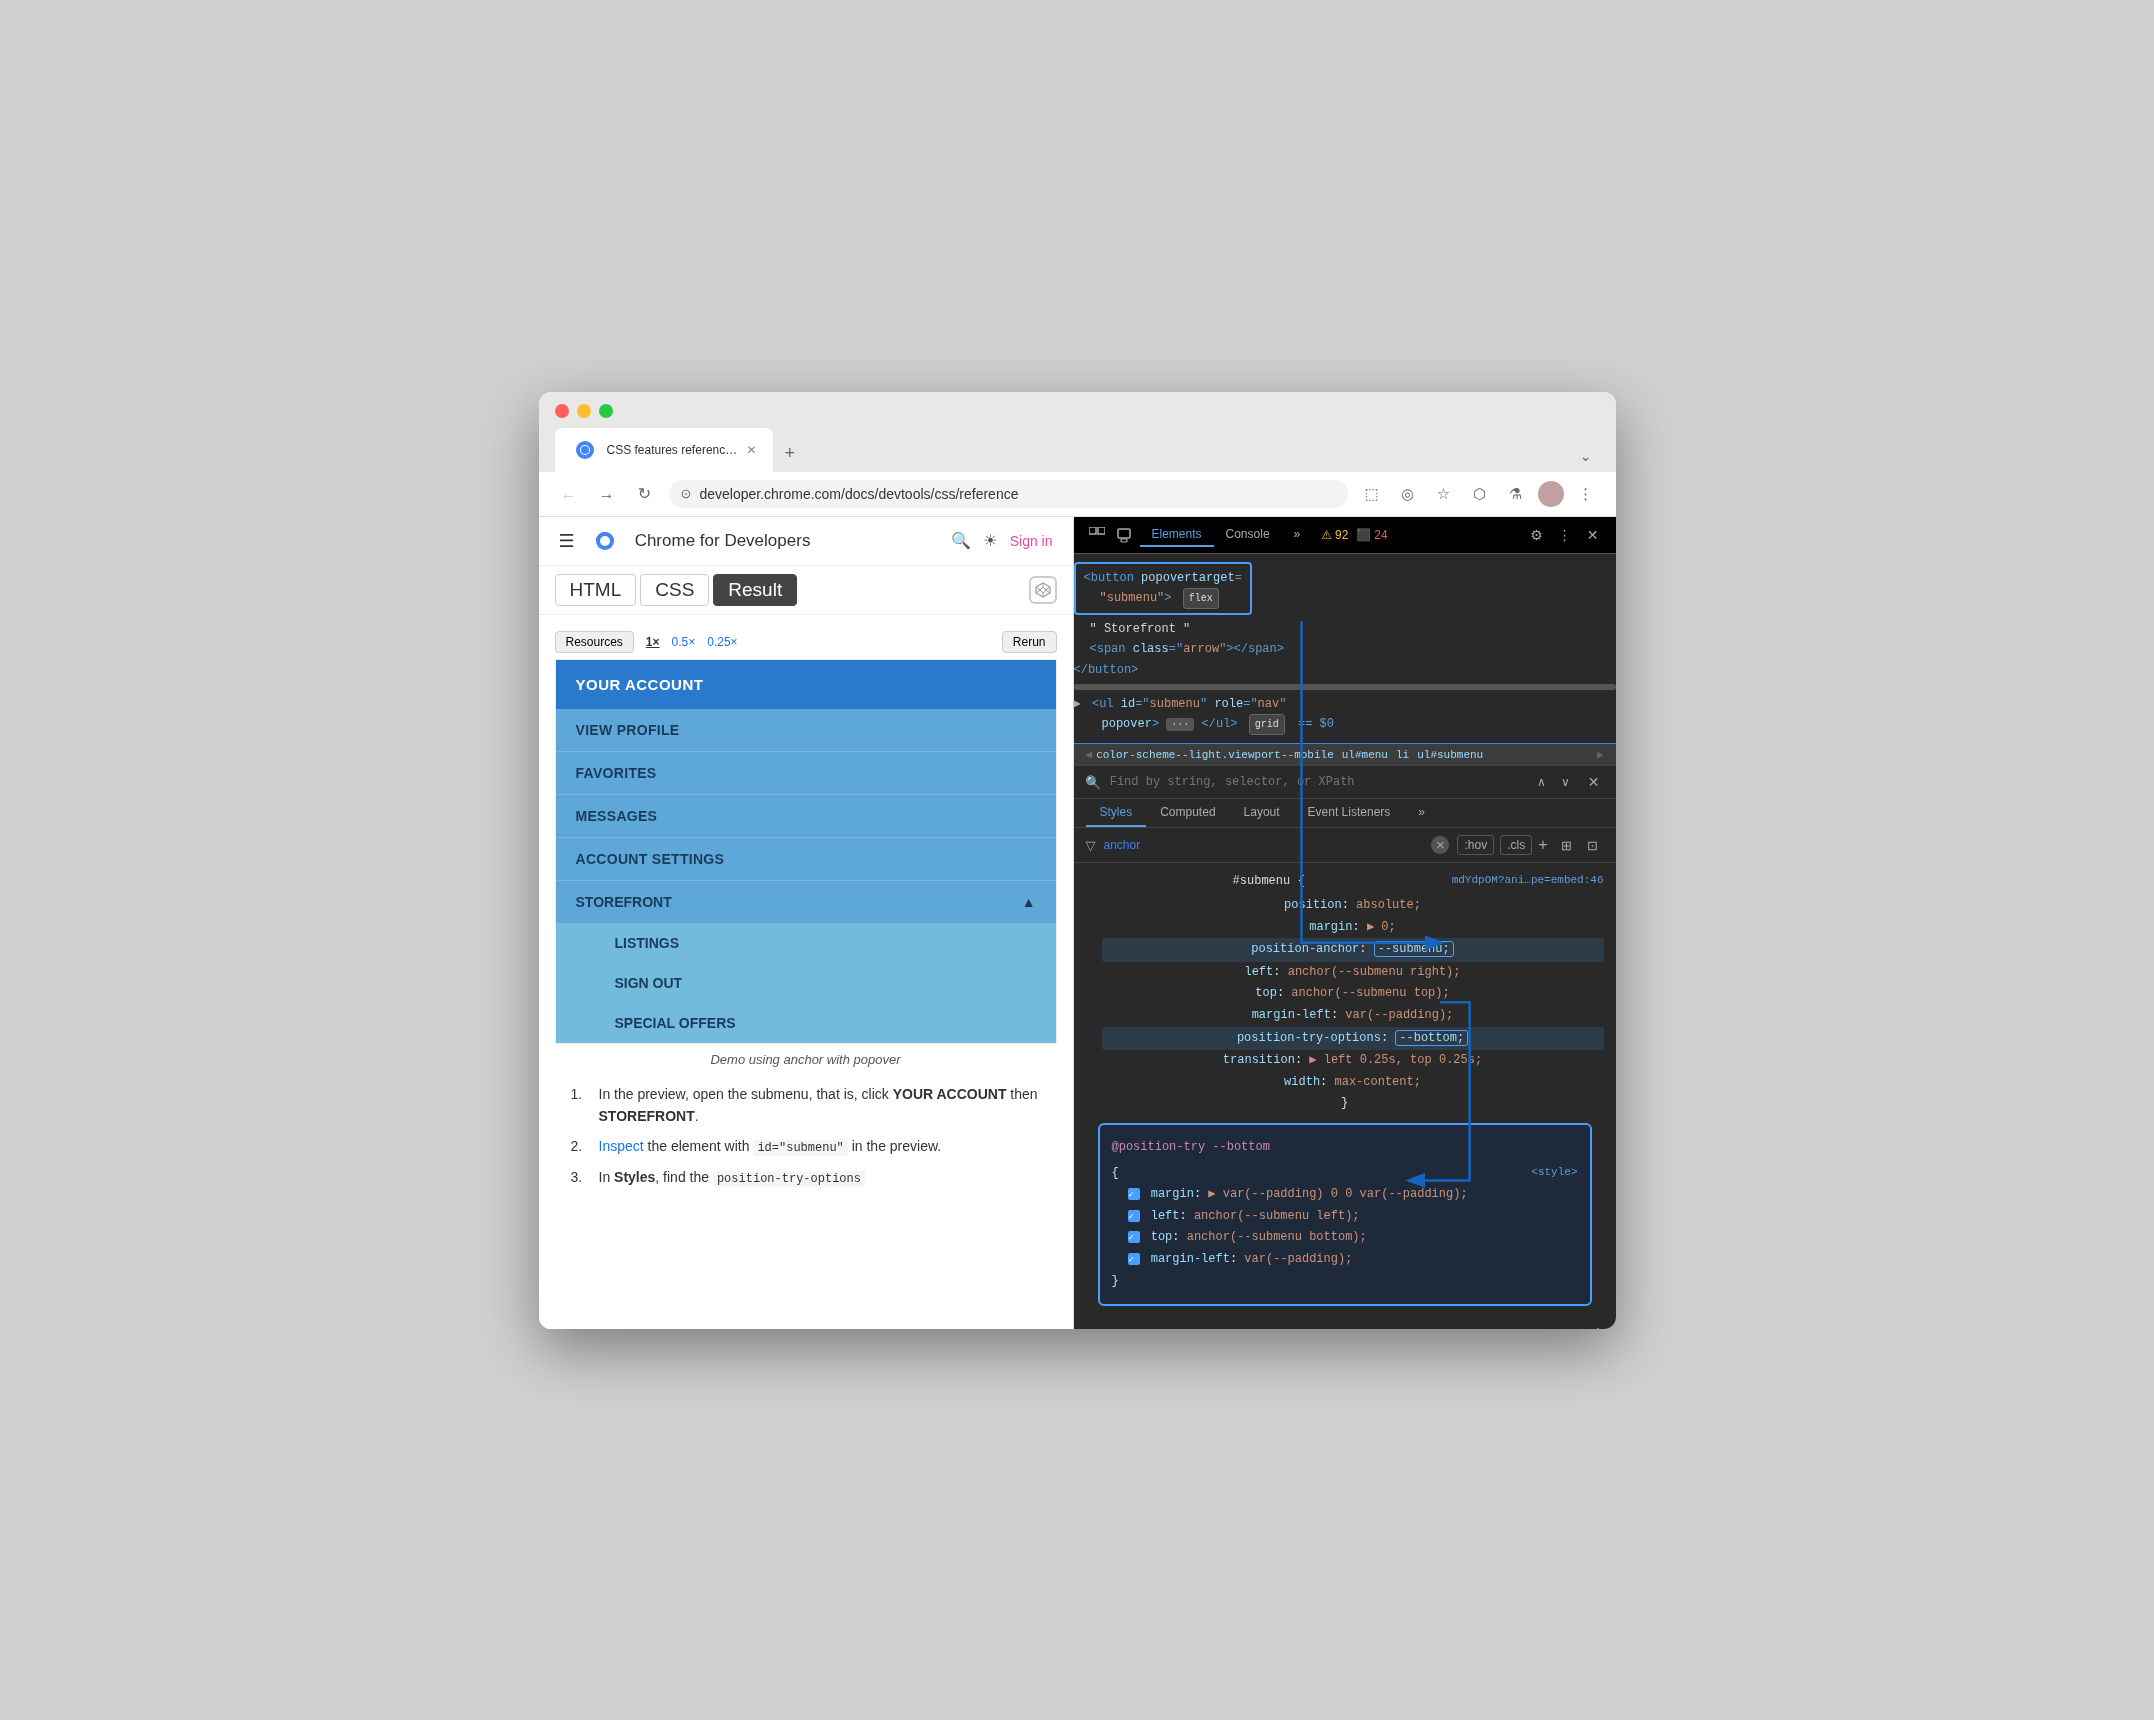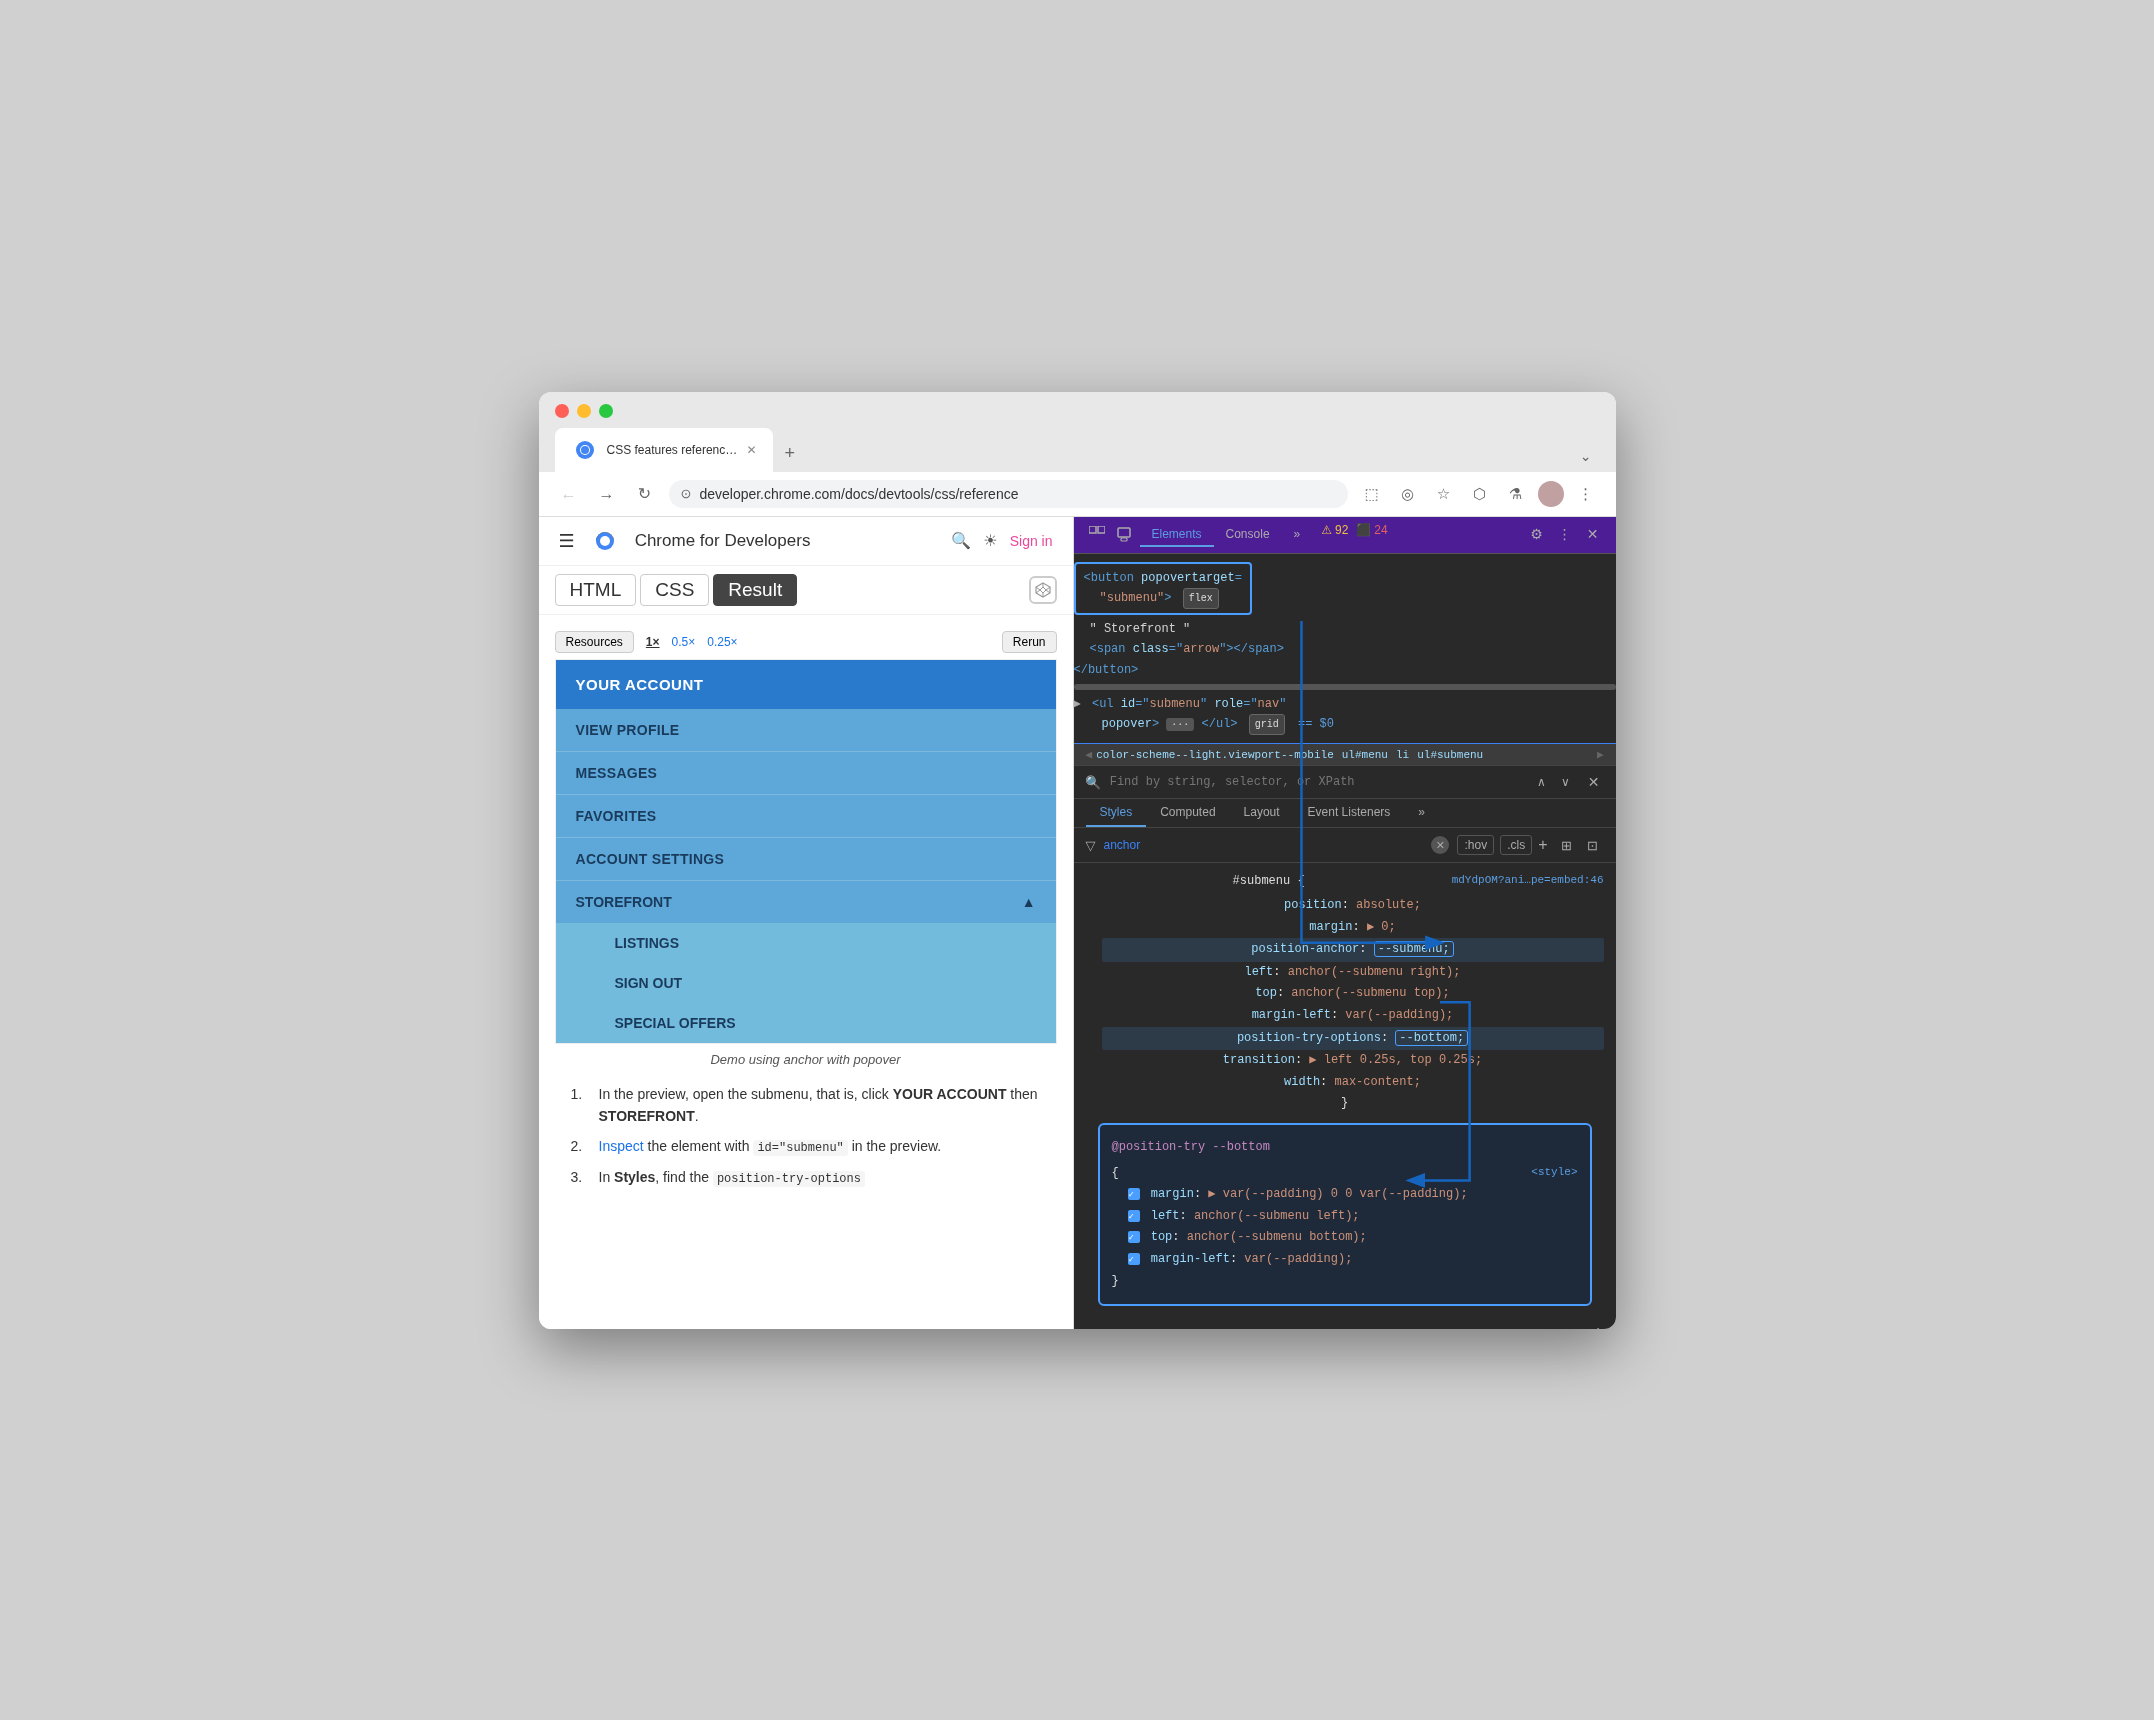--- a/index.html
+++ b/index.html
@@ -362,24 +362,24 @@
       background: #292929;
       display: flex;
       flex-direction: column;
       color: #ccc;
       font-size: 12px;
       min-width: 0;
     }
 
     
     .devtools-toolbar {
-      background: #4c1d95;
+      background: #000000;
       padding: 6px 12px;
       display: flex;
-      align-items: flex-start;
+      align-items: center;
       gap: 5px;
       border-bottom: 1px solid #555;
     }
     .devtools-icon {
       width: 22px;
       height: 22px;
       display: flex;
       align-items: center;
       justify-content: center;
       cursor: pointer;
@@ -812,22 +812,22 @@
             <span class="zoom-btn">0.25×</span>
           </div>
           <button class="rerun-btn">Rerun</button>
         </div>
 
         <div class="demo-preview">
           <div class="account-menu">
             <div class="account-header">YOUR ACCOUNT</div>
             <div class="menu-items">
               <div class="menu-item">VIEW PROFILE</div>
+              <div class="menu-item">FAVORITES</div>
               <div class="menu-item">MESSAGES</div>
-              <div class="menu-item">FAVORITES</div>
               <div class="menu-item">ACCOUNT SETTINGS</div>
               <div class="menu-item-with-arrow">
                 <span>STOREFRONT</span>
                 <span>▲</span>
               </div>
               <div class="submenu">
                 <div class="submenu-item">LISTINGS</div>
                 <div class="submenu-item">SIGN OUT</div>
                 <div class="submenu-item">SPECIAL OFFERS</div>
               </div>

